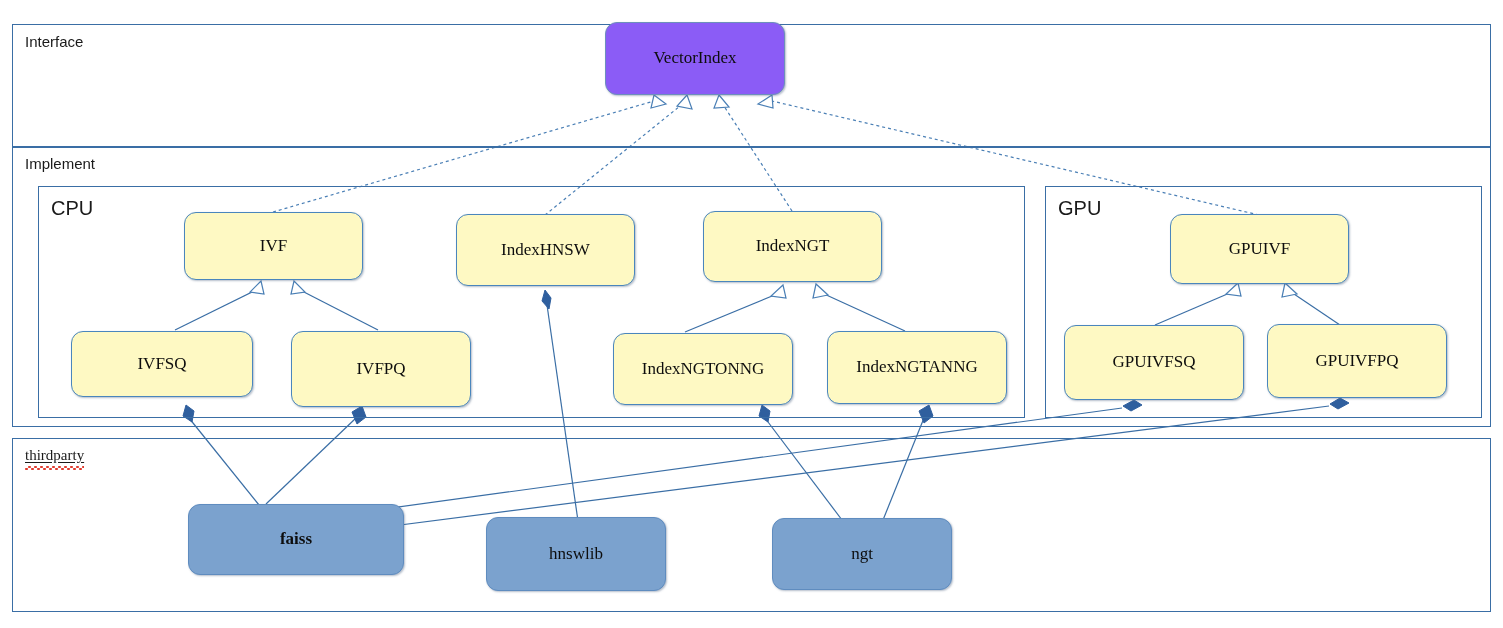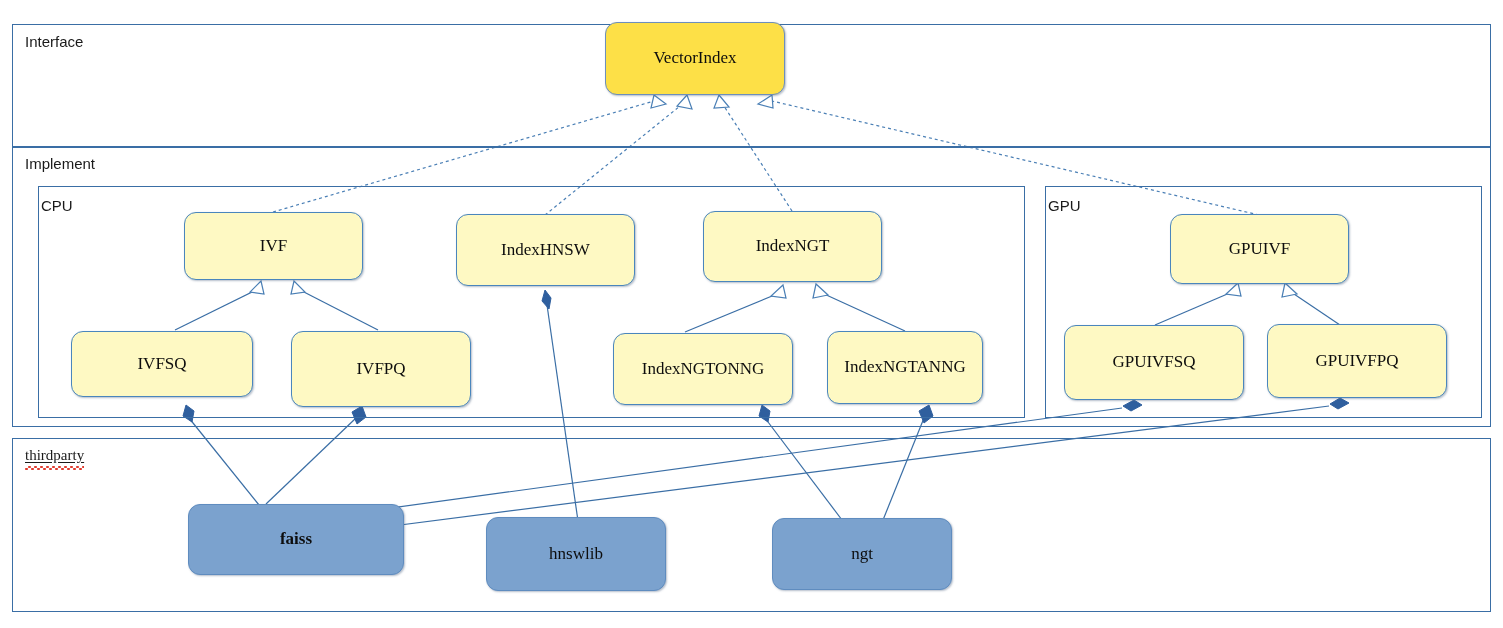--- a/index.html
+++ b/index.html
@@ -25,21 +25,21 @@
   .pkg > .pkg-label {
     position: absolute;
     left: 12px;
     top: 8px;
     font-family: "Liberation Sans", sans-serif;
     font-size: 15px;
     color: #1a1a1a;
     white-space: nowrap;
     letter-spacing: 0px;
   }
-  .pkg.sub > .pkg-label { left: 2px; top: 10px; font-size: 15px; }
+  .pkg.sub > .pkg-label { left: 12px; top: 10px; font-size: 20px; }
 
   .pkg-label.misspelled {
     text-decoration: underline;
     text-decoration-color: #1a1a1a;
     text-underline-offset: 2px;
     font-family: Liberation Serif, serif;
   }
   .squiggle {
     position: absolute;
     left: 0;
@@ -63,21 +63,21 @@
     align-items: center;
     justify-content: center;
     font-family: "Liberation Serif", serif;
     font-size: 17px;
     color: #0d0d0d;
     text-align: center;
     line-height: 1.1;
     border: 1px solid #3a6ea5;
     box-shadow: 1px 1px 2px rgba(90,110,140,0.45);
   }
-  .node.iface  { background: #fde047; border-color: #6d8fbc; }
+  .node.iface  { background: #8b5cf6; border-color: #6d8fbc; }
   .node.impl   { background: #fef9c3; border-color: #4a86bd; }
   .node.third  { background: #7ba2ce; border-color: #5f8cbf; }
 
   
   #edges {
     position: absolute;
     left: 0; top: 0;
     width: 1503px;
     height: 628px;
     pointer-events: none;
@@ -210,21 +210,21 @@
   </div>
 
   <div class="node impl" style="left:703px; top:211px; width:179px; height:71px;">
     <span>IndexNGT</span>
   </div>
 
   <div class="node impl" style="left:613px; top:333px; width:180px; height:72px;">
     <span>IndexNGTONNG</span>
   </div>
 
-  <div class="node impl" style="left:827px; top:331px; width:156px; height:73px;">
+  <div class="node impl" style="left:827px; top:331px; width:180px; height:73px;">
     <span>IndexNGTANNG</span>
   </div>
 
   <div class="node impl" style="left:1170px; top:214px; width:179px; height:70px;">
     <span>GPUIVF</span>
   </div>
 
   <div class="node impl" style="left:1064px; top:325px; width:180px; height:75px;text-align:right;">
     <span>GPUIVFSQ</span>
   </div>

